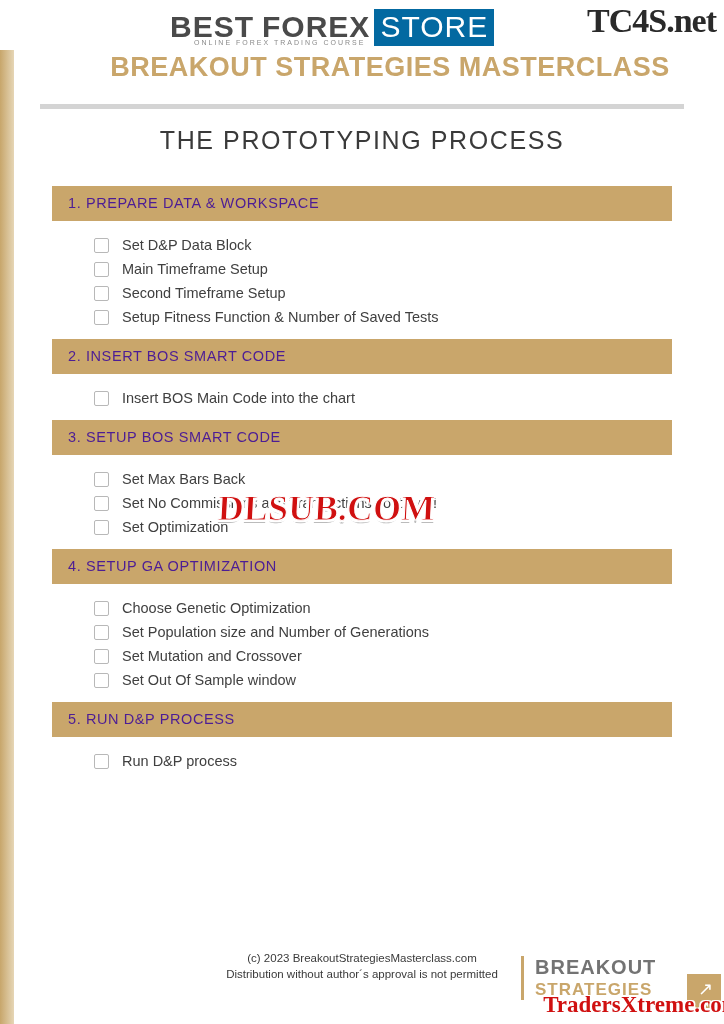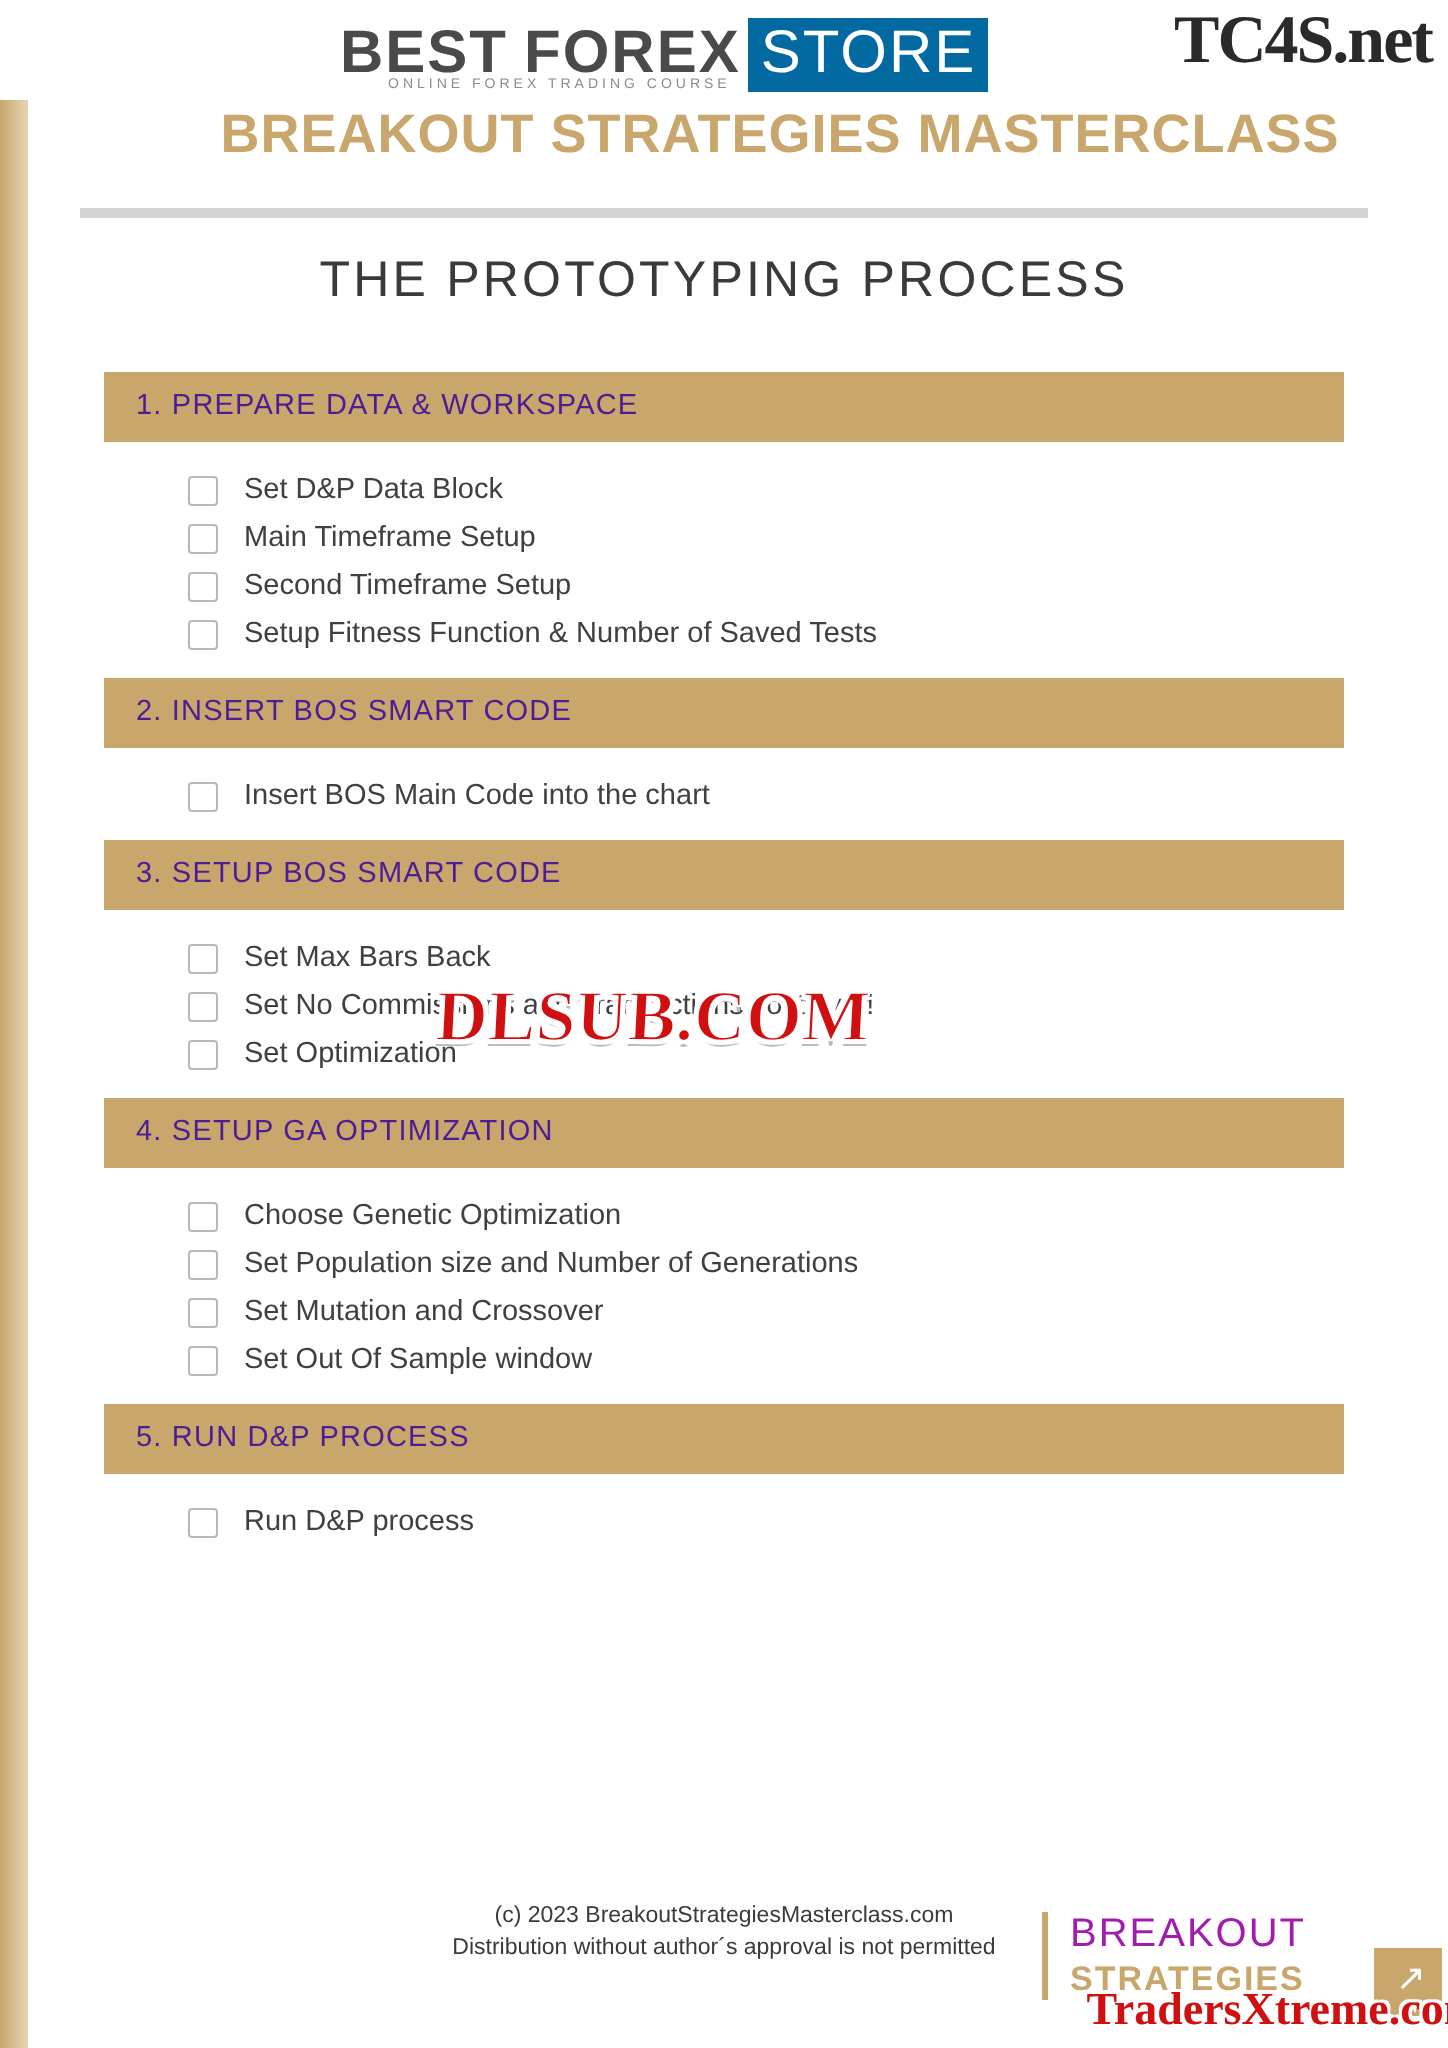--- a/index.html
+++ b/index.html
@@ -205,23 +205,23 @@
   .brand-bar {
     position: absolute;
     left: 0; top: 4px;
     width: 3px; height: 44px;
     background: #c9a66b;
   }
   .brand-breakout {
     position: absolute;
     left: 14px; top: 4px;
     font-size: 20px;
-    font-weight: normal;
-    letter-spacing: 1px;
-    color: #a21caf;
+    font-weight: bold;
+    letter-spacing: 1px;
+    color: #737373;
   }
   .brand-strategies {
     position: absolute;
     left: 14px; top: 28px;
     font-size: 17px;
     font-weight: bold;
     letter-spacing: 1px;
     color: #c9a66b;
   }
   .brand-box {

